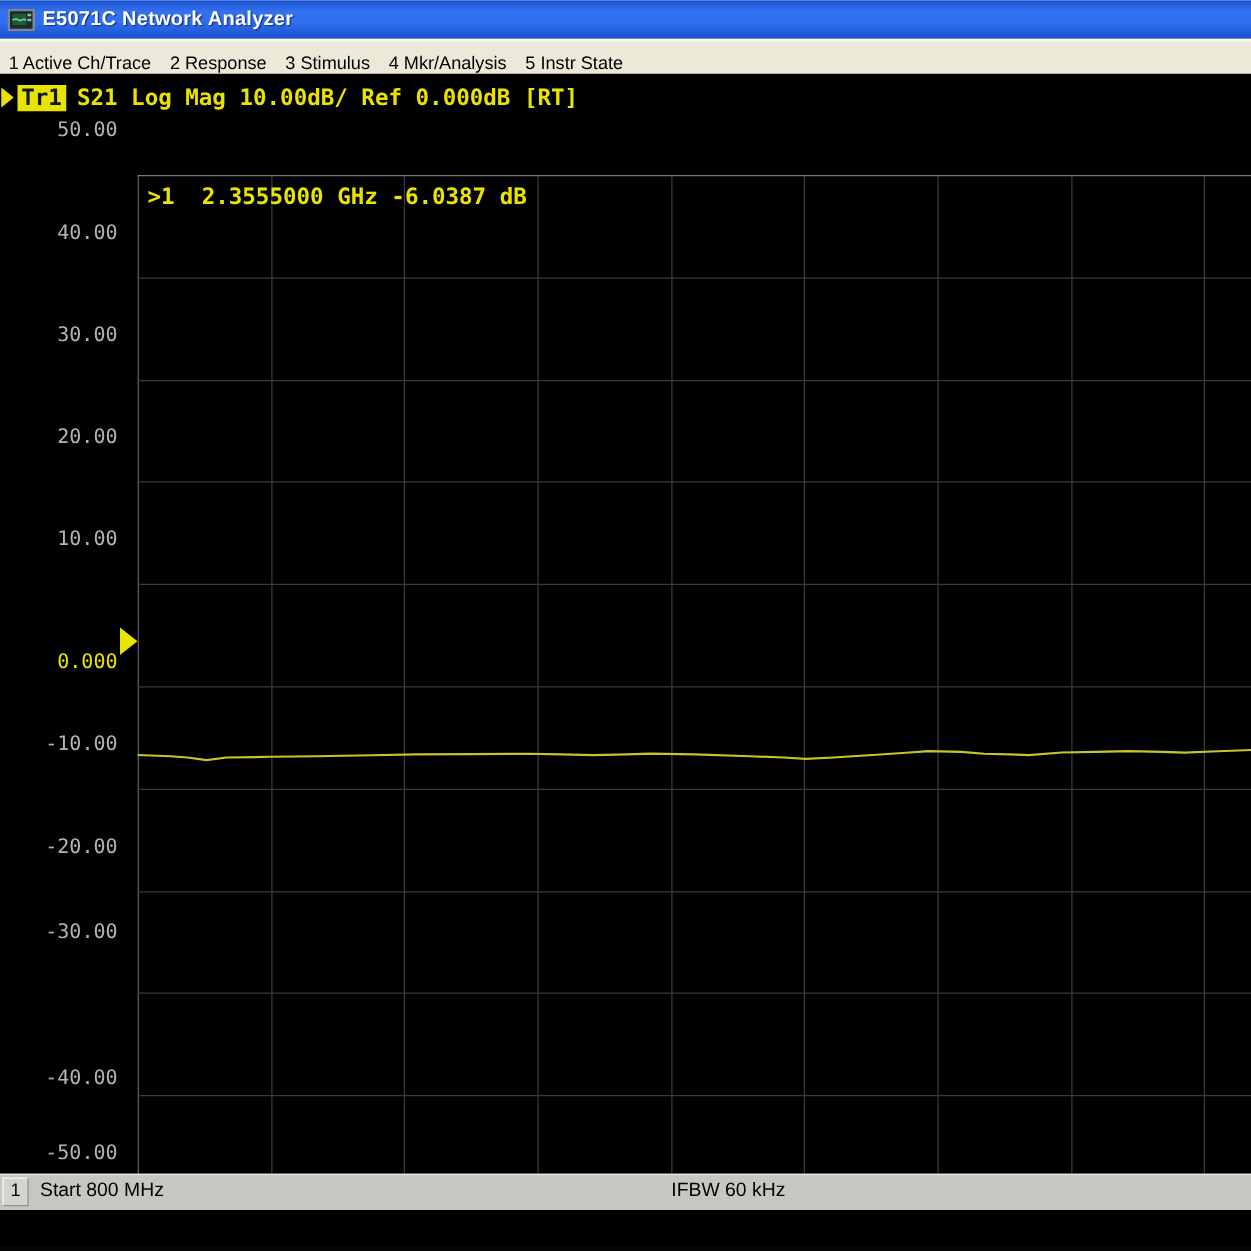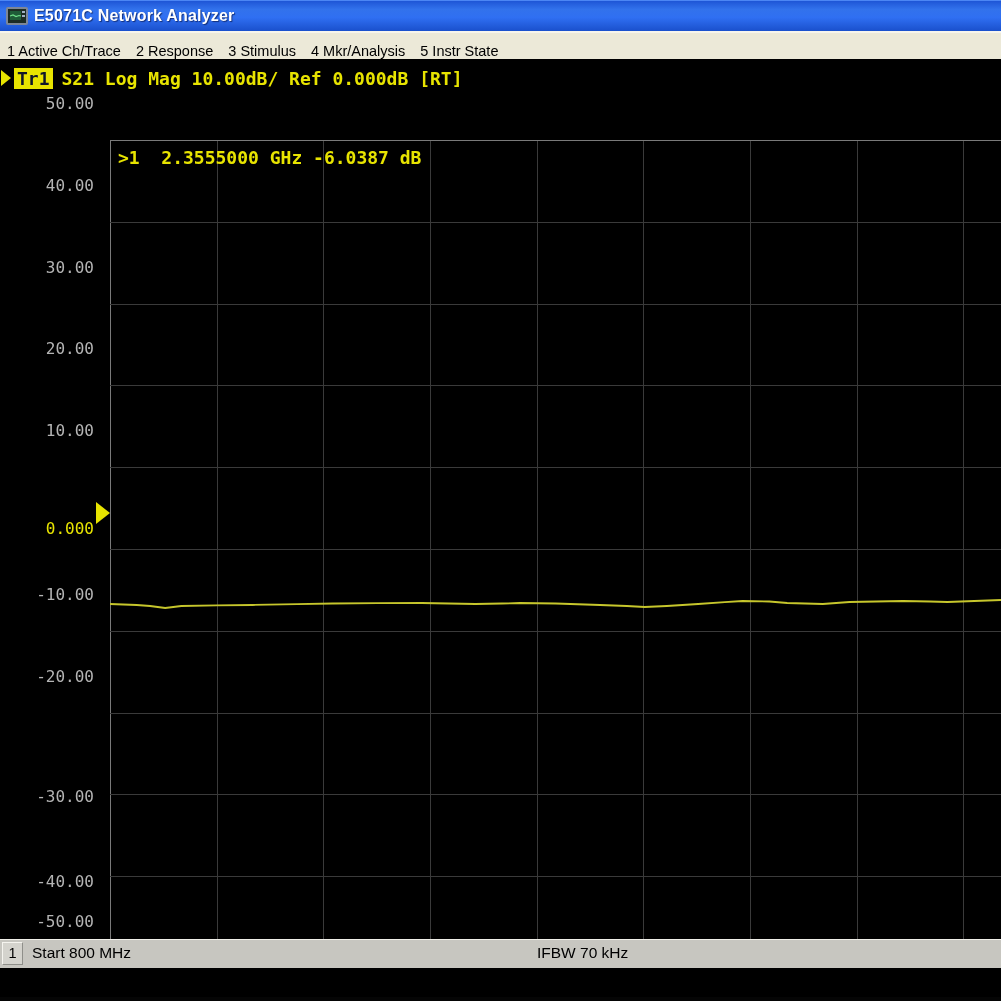--- a/index.html
+++ b/index.html
@@ -120,22 +120,22 @@
 
   <div class="ylabels" id="ylabels">
       <div class="ylabel" style="top: -11px;">50.00</div>
       <div class="ylabel" style="top: 70.8px;">40.00</div>
       <div class="ylabel" style="top: 152.6px;">30.00</div>
       <div class="ylabel" style="top: 234.4px;">20.00</div>
       <div class="ylabel" style="top: 316.2px;">10.00</div>
       <div class="ylabel ref" style="top: 398px; margin-top: 16px;">0.000</div>
       <div class="ylabel" style="top: 479.8px;">-10.00</div>
       <div class="ylabel" style="top: 561.6px;">-20.00</div>
-      <div class="ylabel" style="top: 682px; text-align: right;">-30.00</div>
-      <div class="ylabel" style="top: 767px; margin-left: 40px;">-40.00</div>
+      <div class="ylabel" style="top: 630px; text-align: right;">-30.00</div>
+      <div class="ylabel" style="top: 747px; margin-left: 40px;">-40.00</div>
       <div class="ylabel" style="top: 807px; padding-left: 17px;">-50.00</div>
     </div>
 
   <div class="ref-arrow"></div>
 
   <div class="plot">
     <svg id="gridsvg" width="891" height="819">
         <line x1="0.5" y1="0" x2="0.5" y2="818" stroke="#7a7a7a" stroke-width="1"></line>
         <line x1="107.5" y1="0" x2="107.5" y2="818" stroke="#3a3a3a" stroke-width="1"></line>
         <line x1="213.5" y1="0" x2="213.5" y2="818" stroke="#3a3a3a" stroke-width="1"></line>
@@ -157,18 +157,18 @@
         <line x1="0" y1="736.5" x2="891" y2="736.5" stroke="#3a3a3a" stroke-width="1"></line>
         <line x1="0" y1="818.5" x2="891" y2="818.5" stroke="#7a7a7a" stroke-width="1"></line>
         <polyline points="0.0,464.0 26.7,465.0 40.1,466.0 55.2,468.0 71.3,466.0 106.9,465.4 142.6,465.0 187.1,464.2 222.8,463.5 267.3,463.2 311.8,463.0 338.6,463.5 365.3,464.0 392.0,463.5 409.9,463.0 445.5,463.5 490.1,465.0 516.8,466.0 534.6,467.0 556.9,466.0 588.1,464.0 614.8,462.2 632.6,461.0 659.3,461.5 677.2,463.0 712.8,464.0 739.5,462.0 766.3,461.5 793.0,461.0 819.7,461.5 837.5,462.0 864.3,461.0 891.0,460.0" fill="none" stroke="#c6c62c" stroke-width="1.8"></polyline>
       </svg>
     <div class="marker-readout">&gt;1  2.3555000 GHz -6.0387 dB</div>
   </div>
 
   <div class="statusbar">
     <span class="ch-box">1</span>
     <span class="start-label">Start 800 MHz</span>
-    <span class="ifbw-label">IFBW 70 kHz</span>
+    <span class="ifbw-label">IFBW 60 kHz</span>
   </div>
 
   <div class="bottom-black"></div>
 
 </div>
 
 </body></html>

